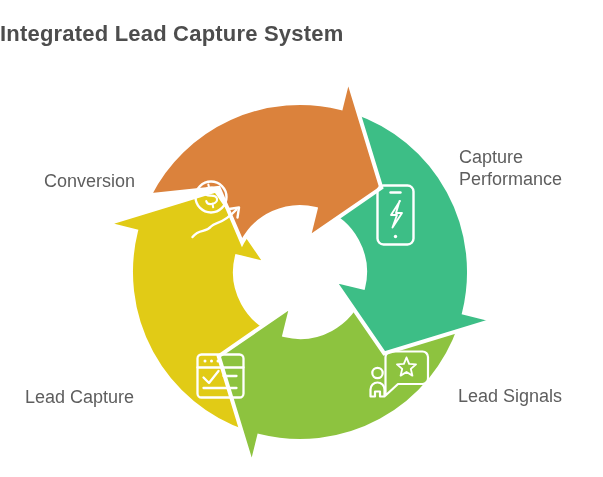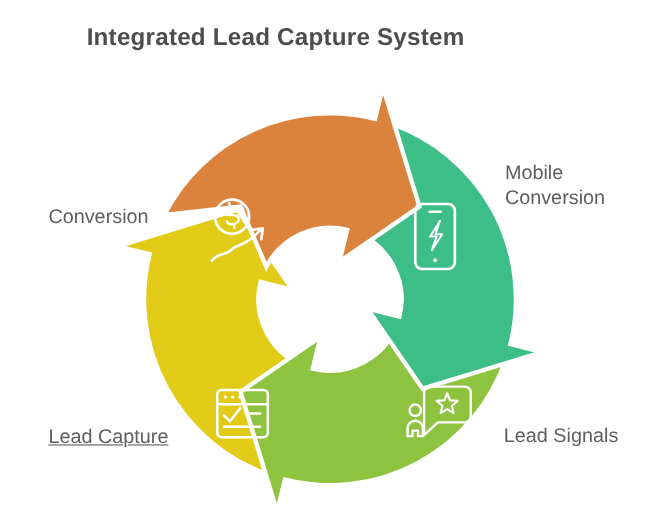--- a/index.html
+++ b/index.html
@@ -3,32 +3,32 @@
 <meta charset="utf-8">
 <style>
   html,body{margin:0;padding:0;}
   body{
     width:603px;height:477px;position:relative;overflow:hidden;
     background:#ffffff;
     font-family:"Liberation Sans", sans-serif;
   }
   .title{
     position:absolute;top:21px;left:0;width:501px;margin:0;
-    text-align:center;font-size:22px;font-weight:bold;color:#4d4d4d;
+    font-size:22px;font-weight:bold;color:#4d4d4d;
     letter-spacing:.2px;
   }
   .diagram-svg{position:absolute;left:0;top:0;}
   .label{
     position:absolute;font-size:18px;font-weight:400;color:#5e5e5e;
     line-height:1.2;
   }
-  .label-conversion{left:44px;top:171px;margin-top:16px;}
+  .label-conversion{left:44px;top:171px;}
   .label-mobile{left:459px;top:147px;width:126px;}
   .label-trust{left:458px;top:386px;white-space:nowrap;}
-  .label-lead{left:44px;top:387px;white-space:nowrap;text-decoration:underline;}
+  .label-lead{left:25px;top:387px;white-space:nowrap;}
 </style>
 </head>
 <body>
 
 <div>
 
   <h1 class="title">Integrated Lead Capture System</h1>
 
   <svg class="diagram-svg" width="603" height="477" viewBox="0 0 603 477" xmlns="http://www.w3.org/2000/svg">
 
@@ -69,16 +69,16 @@
         <circle cx="211.5" cy="361" r="1.5" fill="#ffffff" stroke="none"></circle>
         <circle cx="218" cy="361" r="1.5" fill="#ffffff" stroke="none"></circle>
         <path d="M203.5 377.5 L209 383 L218.5 371"></path>
         <path d="M223.5 376 L236.5 376"></path>
         <path d="M203.5 388 L236.5 388"></path>
       </g>
     </g>
   </svg>
 
   <div class="label label-conversion">Conversion</div>
-  <div class="label label-mobile">Mobile Conversion</div>
+  <div class="label label-mobile">Capture Performance</div>
   <div class="label label-trust">Lead Signals</div>
   <div class="label label-lead">Lead Capture</div>
 </div>
 
 </body></html>

